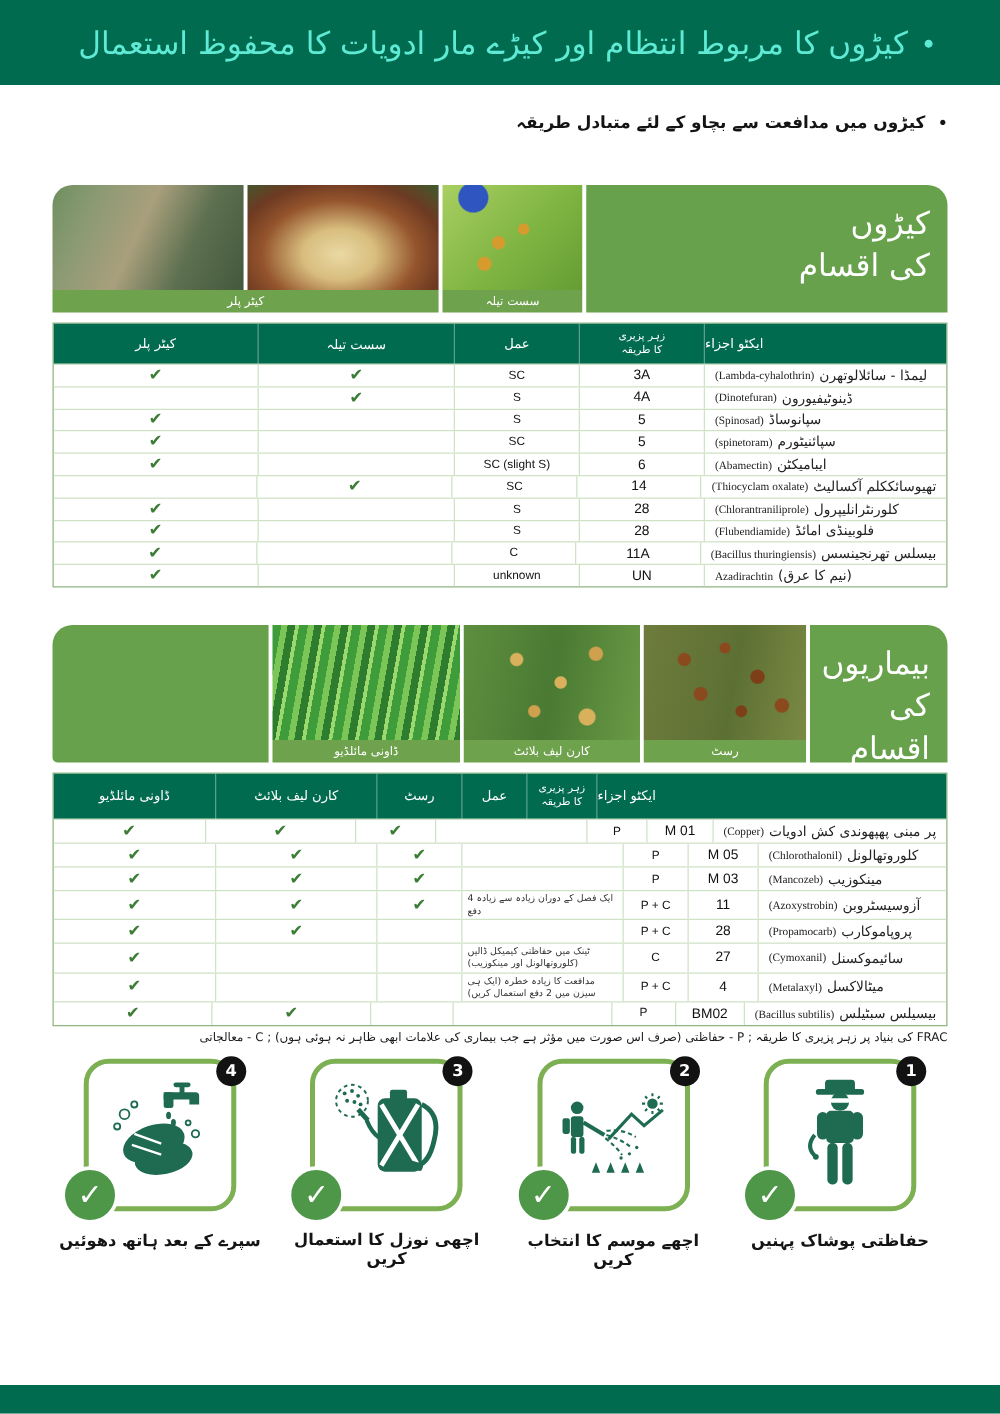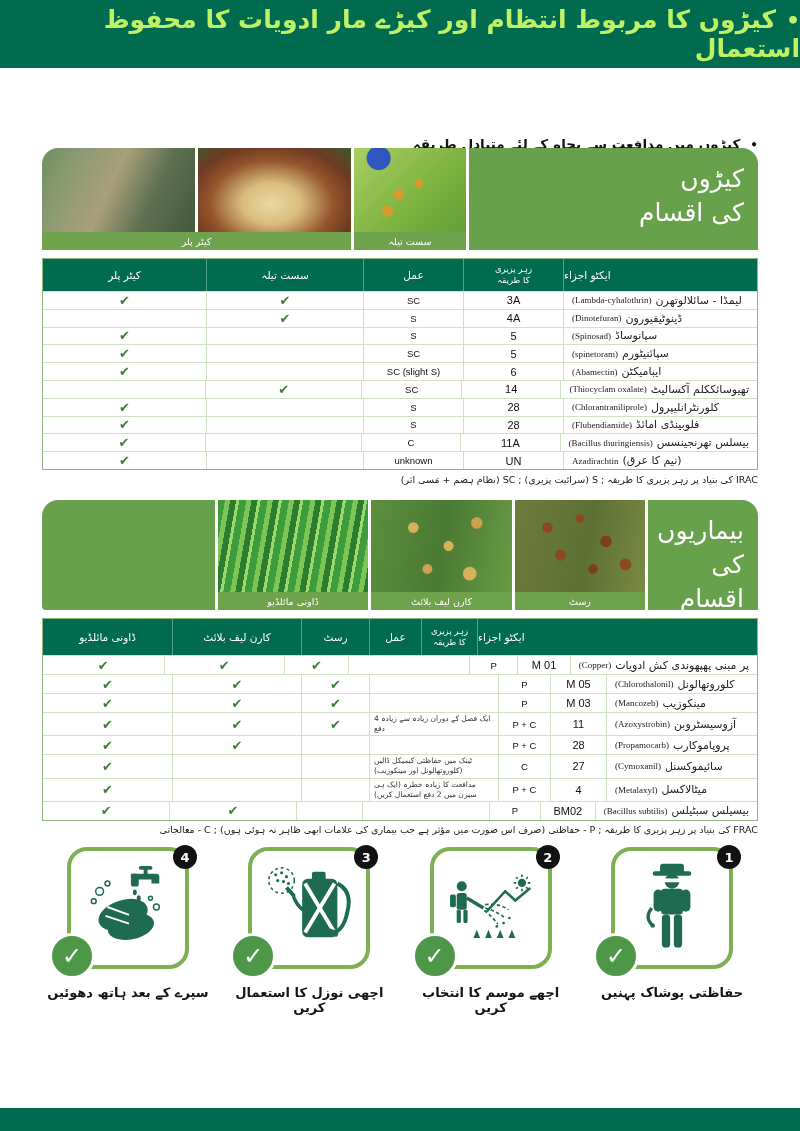--- a/index.html
+++ b/index.html
@@ -2,26 +2,26 @@
 <html><head>
 <meta charset="utf-8">
 <style>
   * { margin:0; padding:0; box-sizing:border-box; }
   body { background:#e8e8e8; font-family:"DejaVu Sans", sans-serif; }
   .page { position:relative; width:800px; height:1131px; background:#fff; margin:0 auto; overflow:hidden; }
 
   
   .top-bar { position:absolute; top:0; left:0; width:800px; height:68px; background:#006B4F;
              display:flex; align-items:center; justify-content:center; }
-  .top-title { direction:rtl; color:#bef264; font-size:25px; font-weight:bold; letter-spacing:.2px;margin-left:12px; }
+  .top-title { direction:rtl; color:#5eead4; font-size:25px; font-weight:normal; letter-spacing:.2px;margin-left:12px; }
   .top-title .dot { margin-left:10px; font-size:22px; }
   .bottom-bar { position:absolute; bottom:0; left:0; width:800px; height:23px; background:#006B4F; }
 
   
-  .intro { position:absolute; top:86px; right:42px; width:660px; direction:rtl; text-align:right;margin-top:46px; }
+  .intro { position:absolute; top:86px; right:42px; width:660px; direction:rtl; text-align:right; }
   .intro-line { font-size:13.5px; font-weight:bold; color:#141414; line-height:1.85; }
   .intro-line .b { margin-left:10px; font-size:12px; }
 
   
   .strip { position:absolute; left:42px; width:716px; display:flex; }
   .strip1 { top:148px; height:102px; }
   .strip2 { top:500px; height:110px; }
   .photo-group { display:flex; flex-direction:column; }
   .photo-row { display:flex; flex:1; }
   .photo { flex:1; }
@@ -343,21 +343,20 @@
         <div class="td c-code">
           <span class="code">UN</span>
         </div>
         <div class="td c-active active-cell">
           <span class="name-ur">(نیم کا عرق)</span>
           <span class="name-en">Azadirachtin</span>
         </div>
       </div>
 
   </div>
-  <div class="footnote fn1">IRAC کی بنیاد پر زہر پزیری کا طریقہ ; S (سرائیت پزیری) ; SC (نظام ہضم + مَسی اثر)</div>
 
   <div class="strip strip2">
     <div class="green-pad" style="width:173px;"></div>
     <div class="gap"></div>
     <div class="photo-group" style="width:150px;">
       <div class="photo-row">
           <div class="photo ph-downy-mildew"></div>
         </div>
       <div class="caption-bar">ڈاونی مائلڈیو</div>
     </div>

